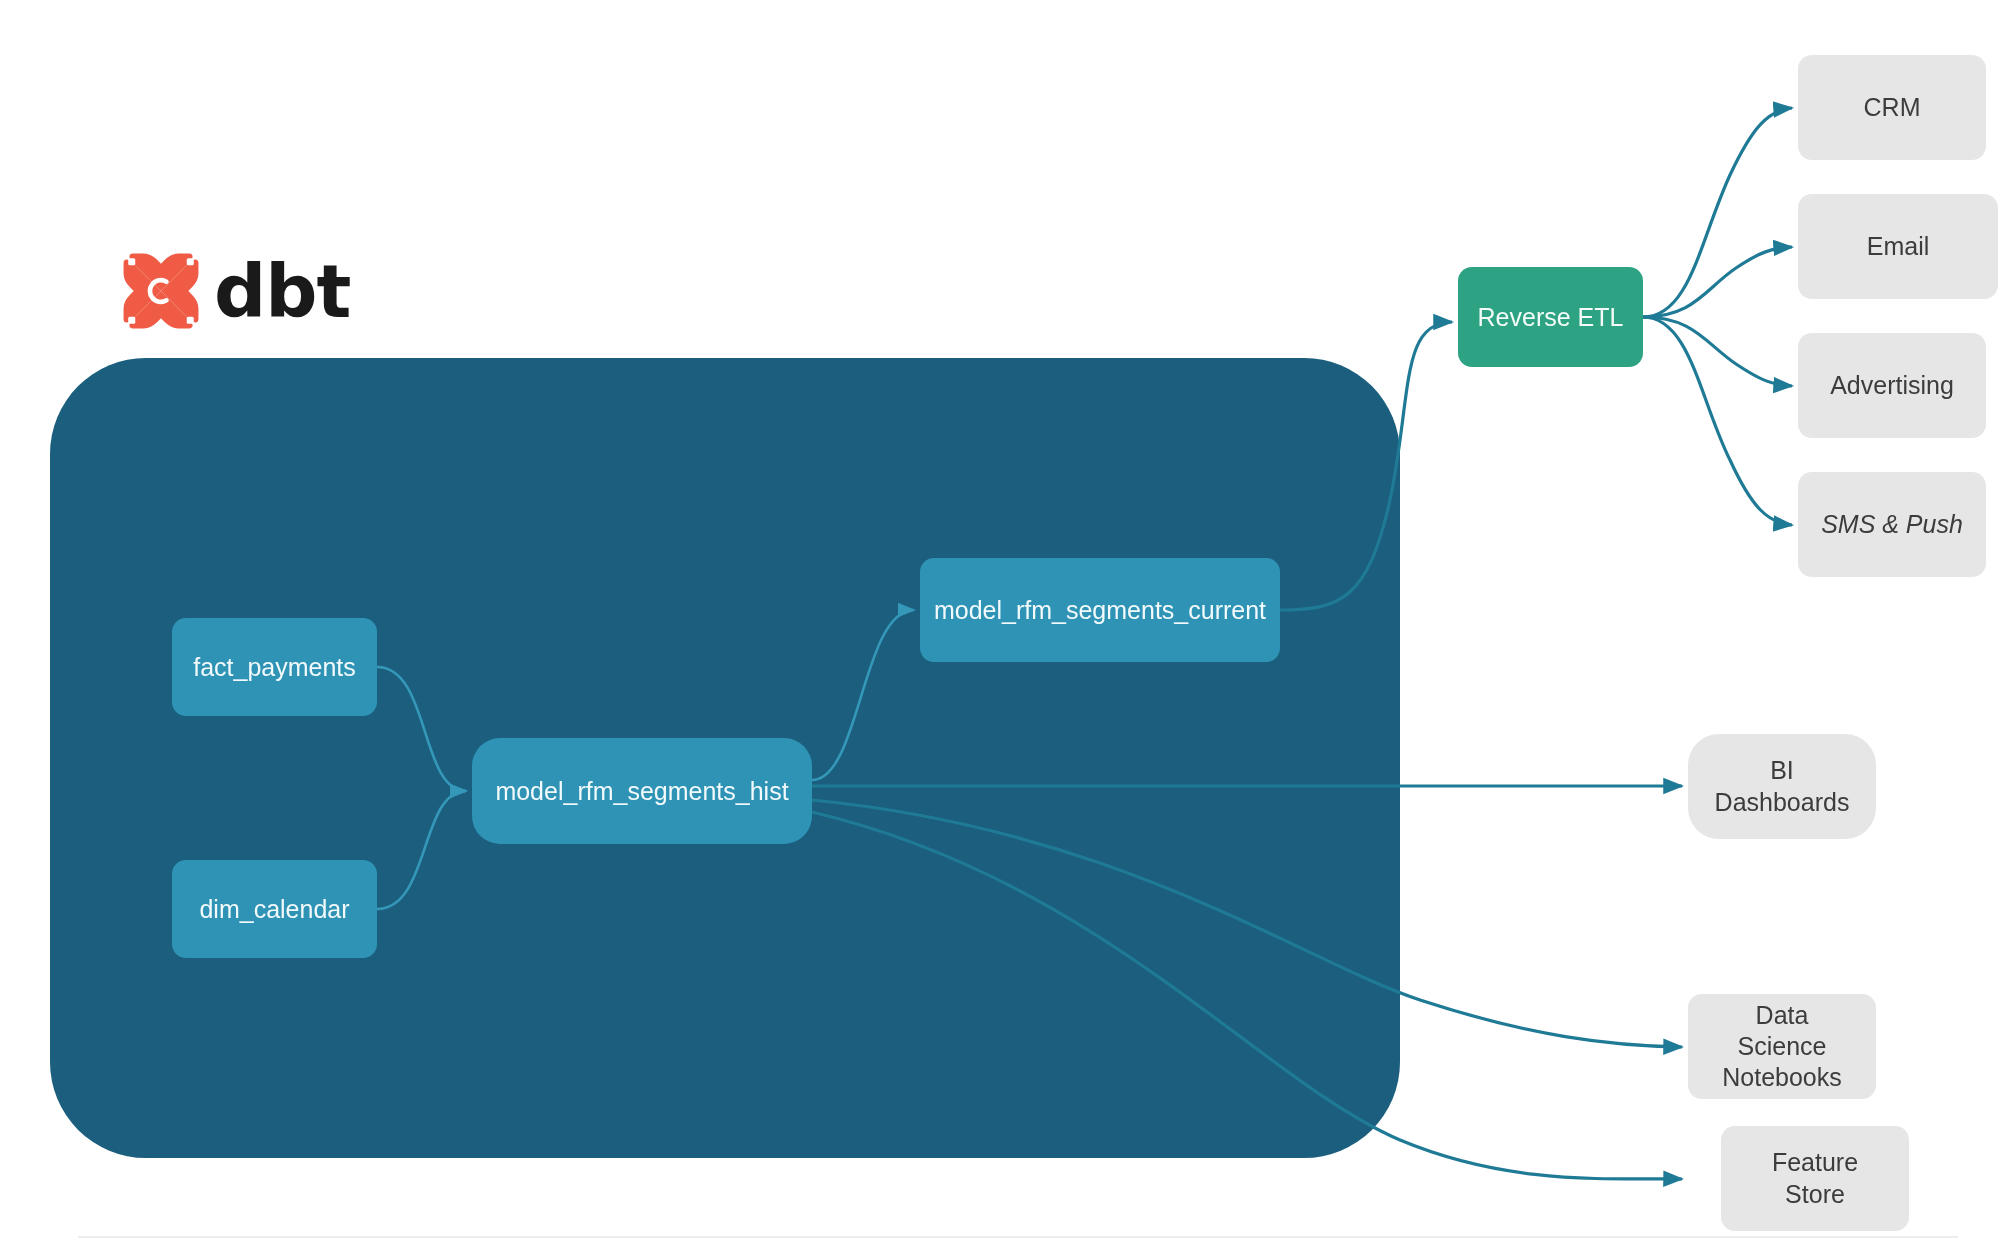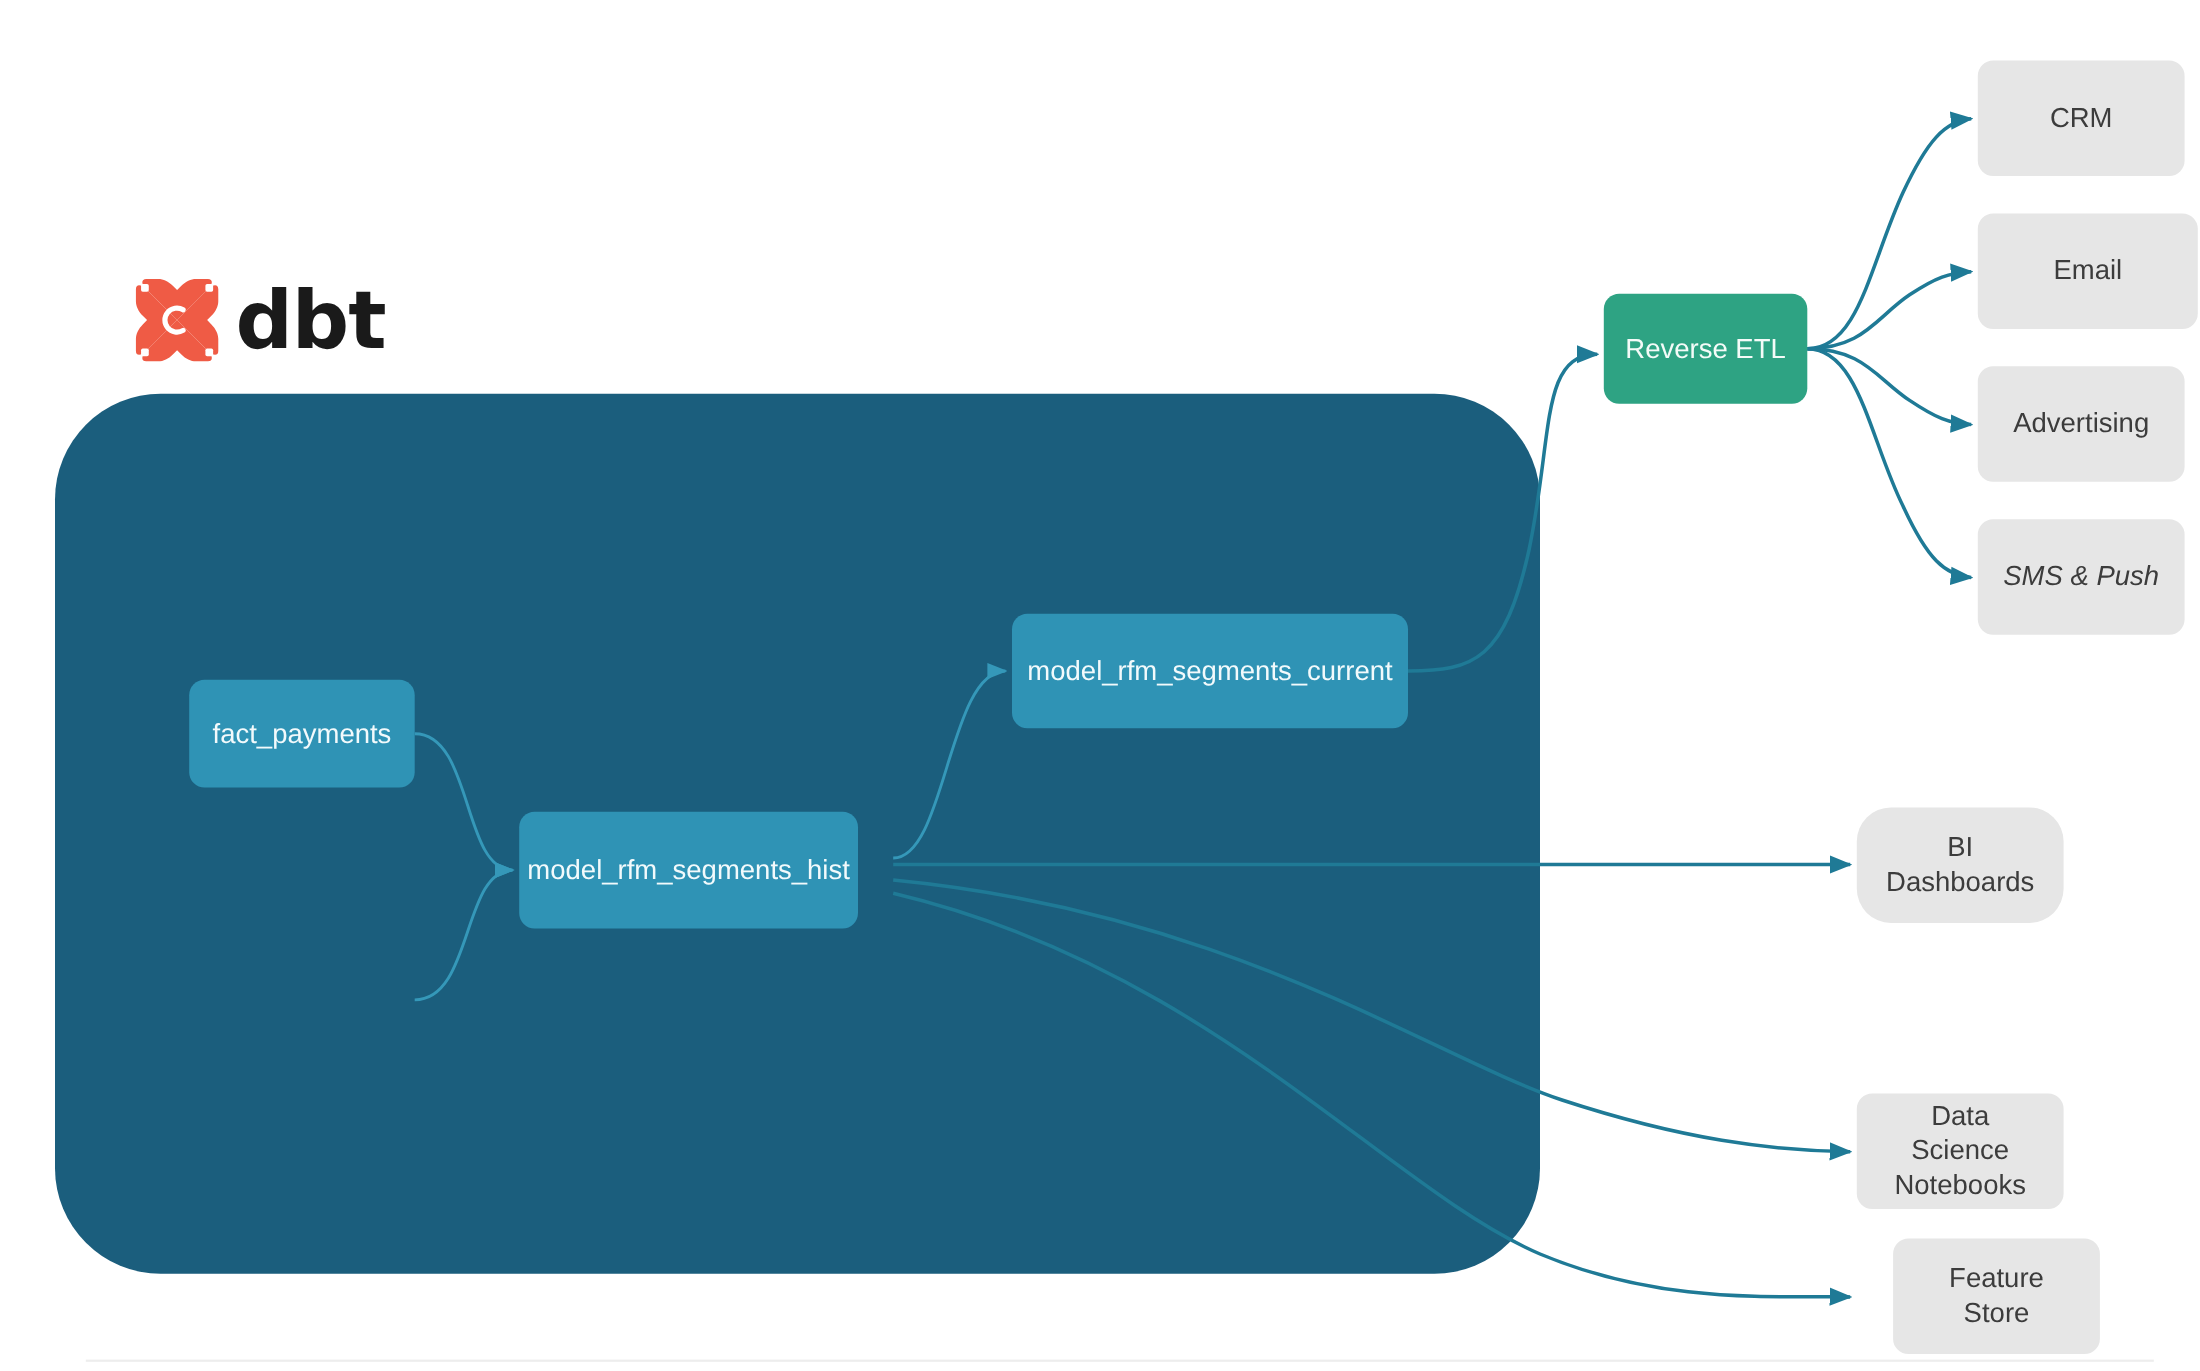--- a/index.html
+++ b/index.html
@@ -71,21 +71,21 @@
     align-items: center;
     justify-content: center;
     color: #f2fafc;
     font-size: 25px;
     text-align: center;
     box-sizing: border-box;
     padding: 0 18px;
   }
   #node-fact-payments   { left: 172px; top: 618px;  width: 205px; height: 98px; }
   #node-dim-calendar    { left: 172px; top: 860px;  width: 205px; height: 98px; }
-  #node-rfm-hist        { left: 472px; top: 738px;  width: 308px; height: 106px; }
+  #node-rfm-hist        { left: 472px; top: 738px;  width: 340px; height: 106px; border-radius: 28px; }
   #node-rfm-current     { left: 920px; top: 558px;  width: 360px; height: 104px; }
 
   
   #node-reverse-etl {
     position: absolute;
     left: 1458px;
     top: 267px;
     width: 185px;
     height: 100px;
     background: #2ea383;
@@ -193,20 +193,23 @@
       <rect x="83" y="83" width="9" height="9" rx="2" fill="#ffffff"></rect>
       <path d="M57 38 A 14 14 0 1 0 57 62" fill="none" stroke="#ffffff" stroke-width="6" stroke-linecap="round"></path>
     </svg>
     <div id="dbt-word">dbt</div>
   </div>
 
   <div class="model-node" id="node-fact-payments">
     <span>fact_payments</span>
   </div>
 
+  <div class="model-node" id="node-dim-calendar">
+    <span>dim_calendar</span>
+  </div>
 
   <div class="model-node" id="node-rfm-hist">
     <span>model_rfm_segments_hist</span>
   </div>
 
   <div class="model-node" id="node-rfm-current">
     <span>model_rfm_segments_current</span>
   </div>
 
   <div id="node-reverse-etl">

